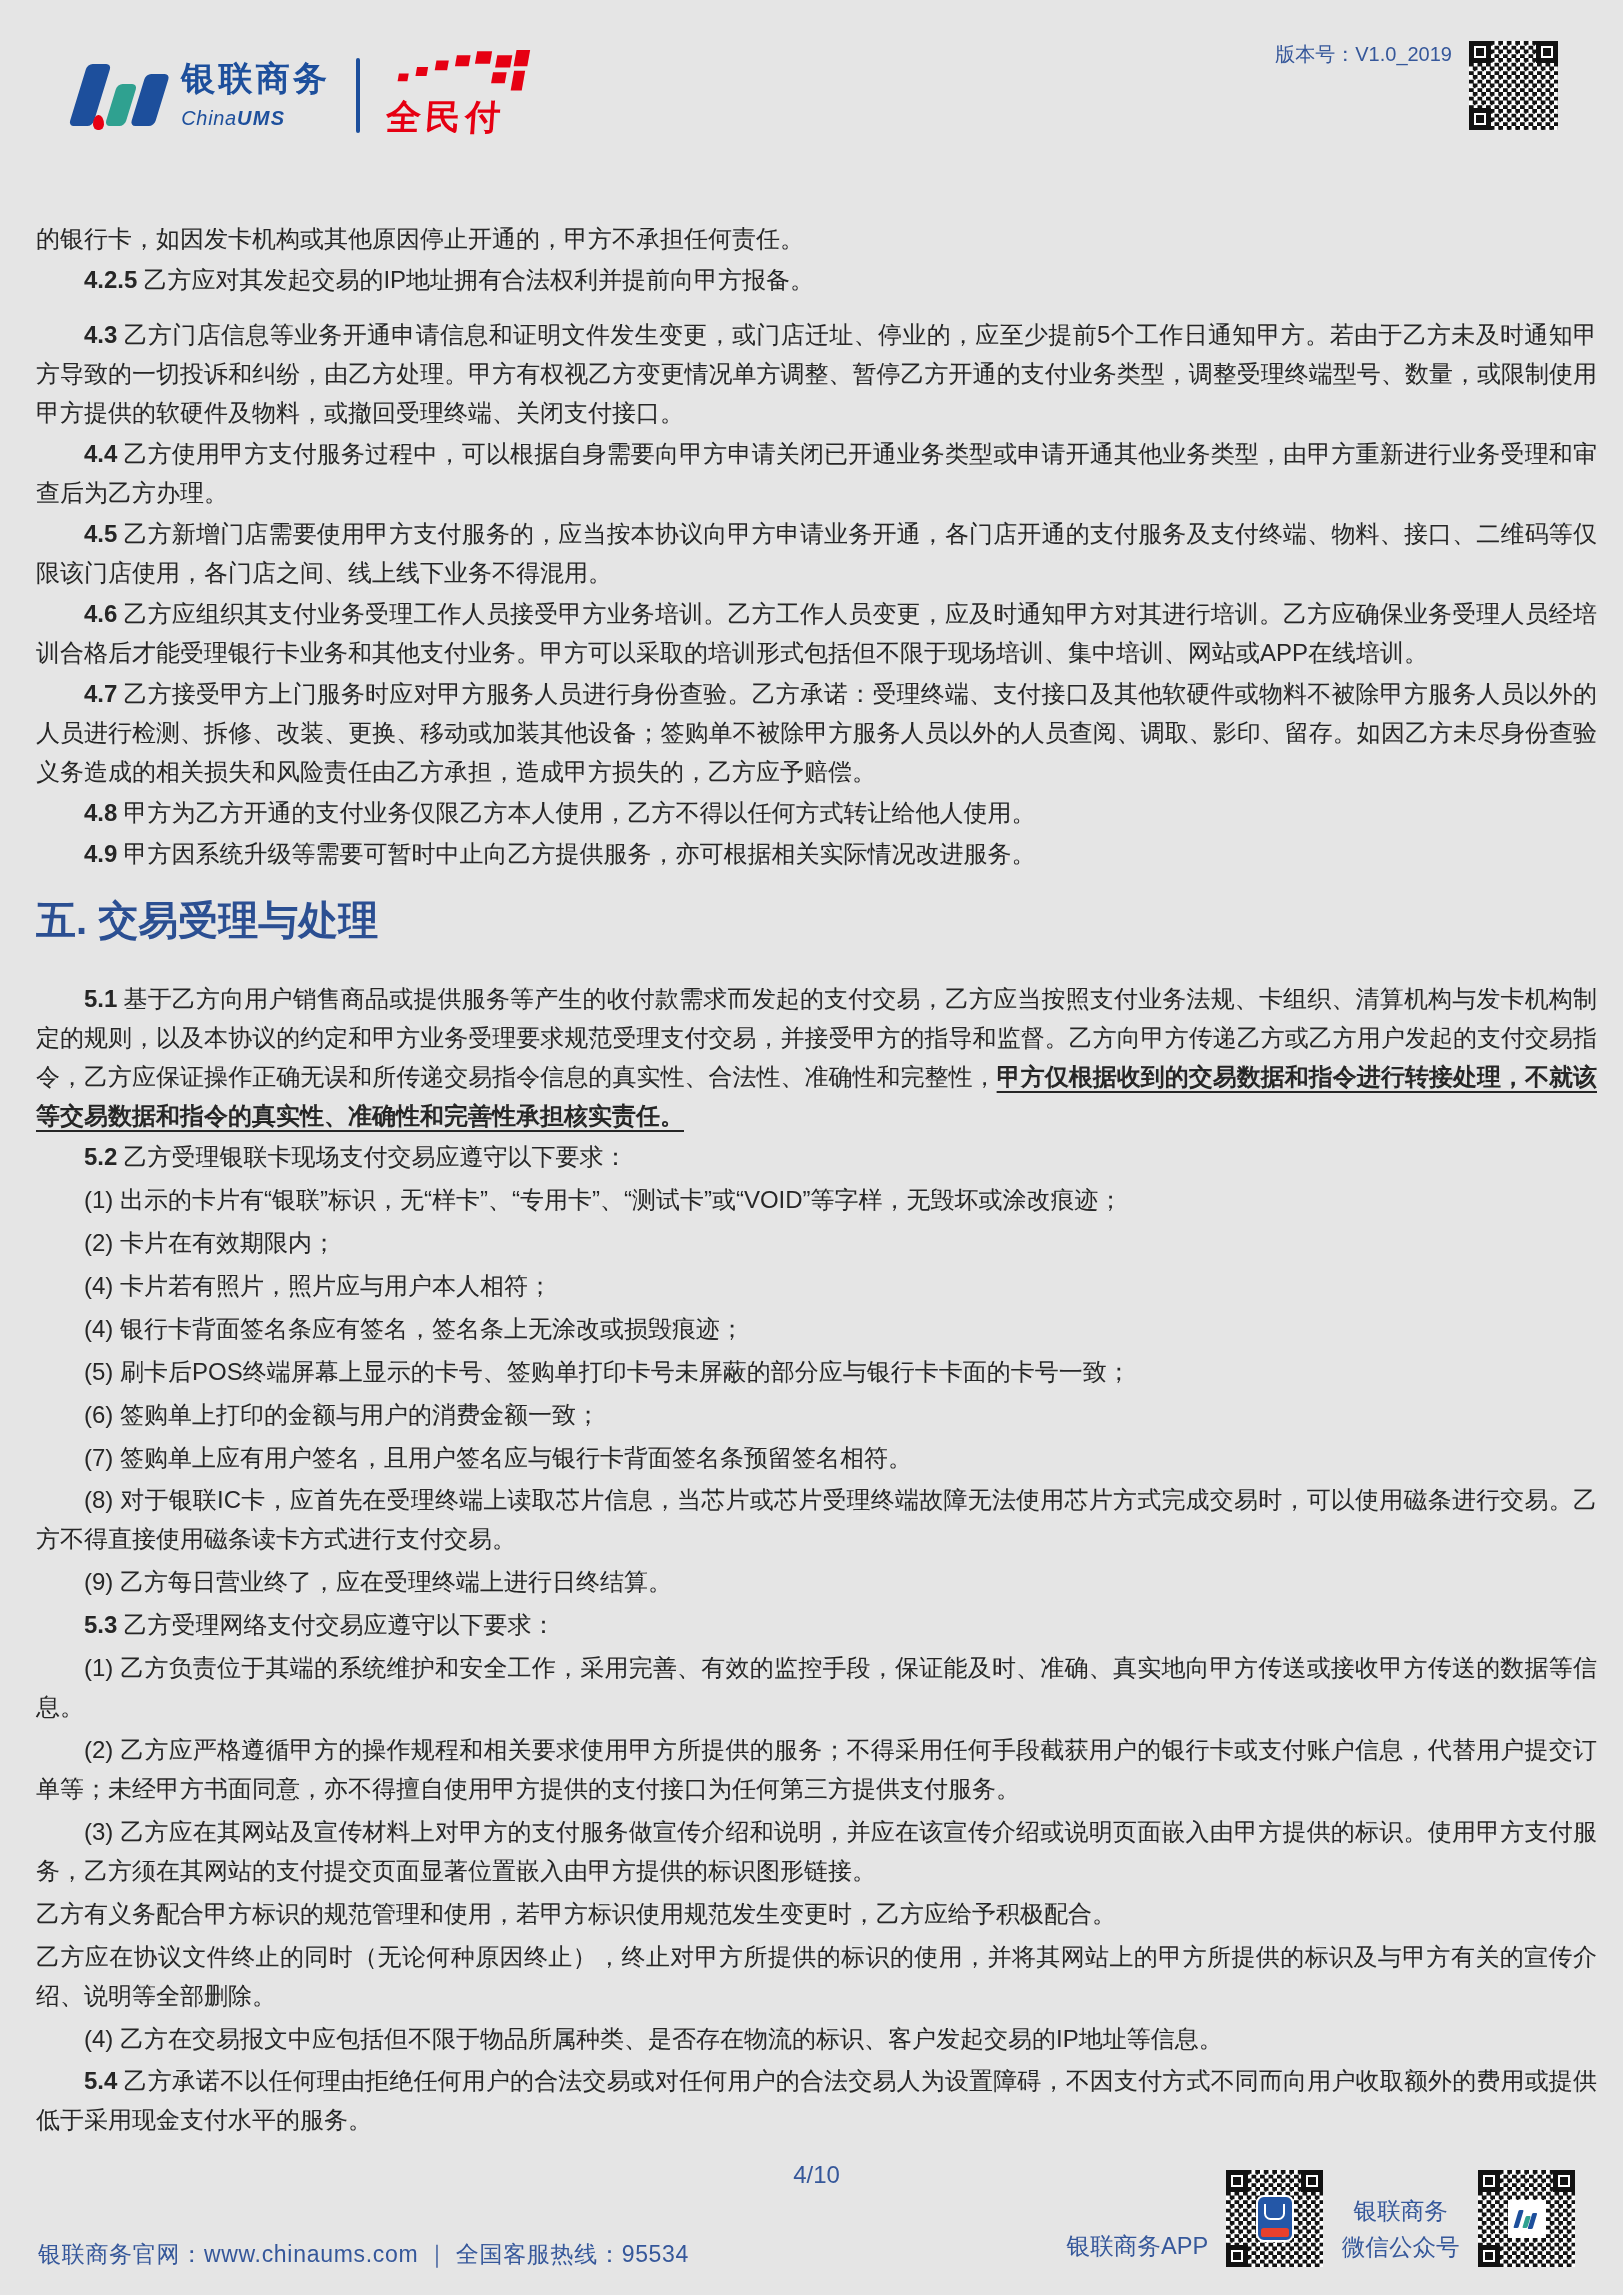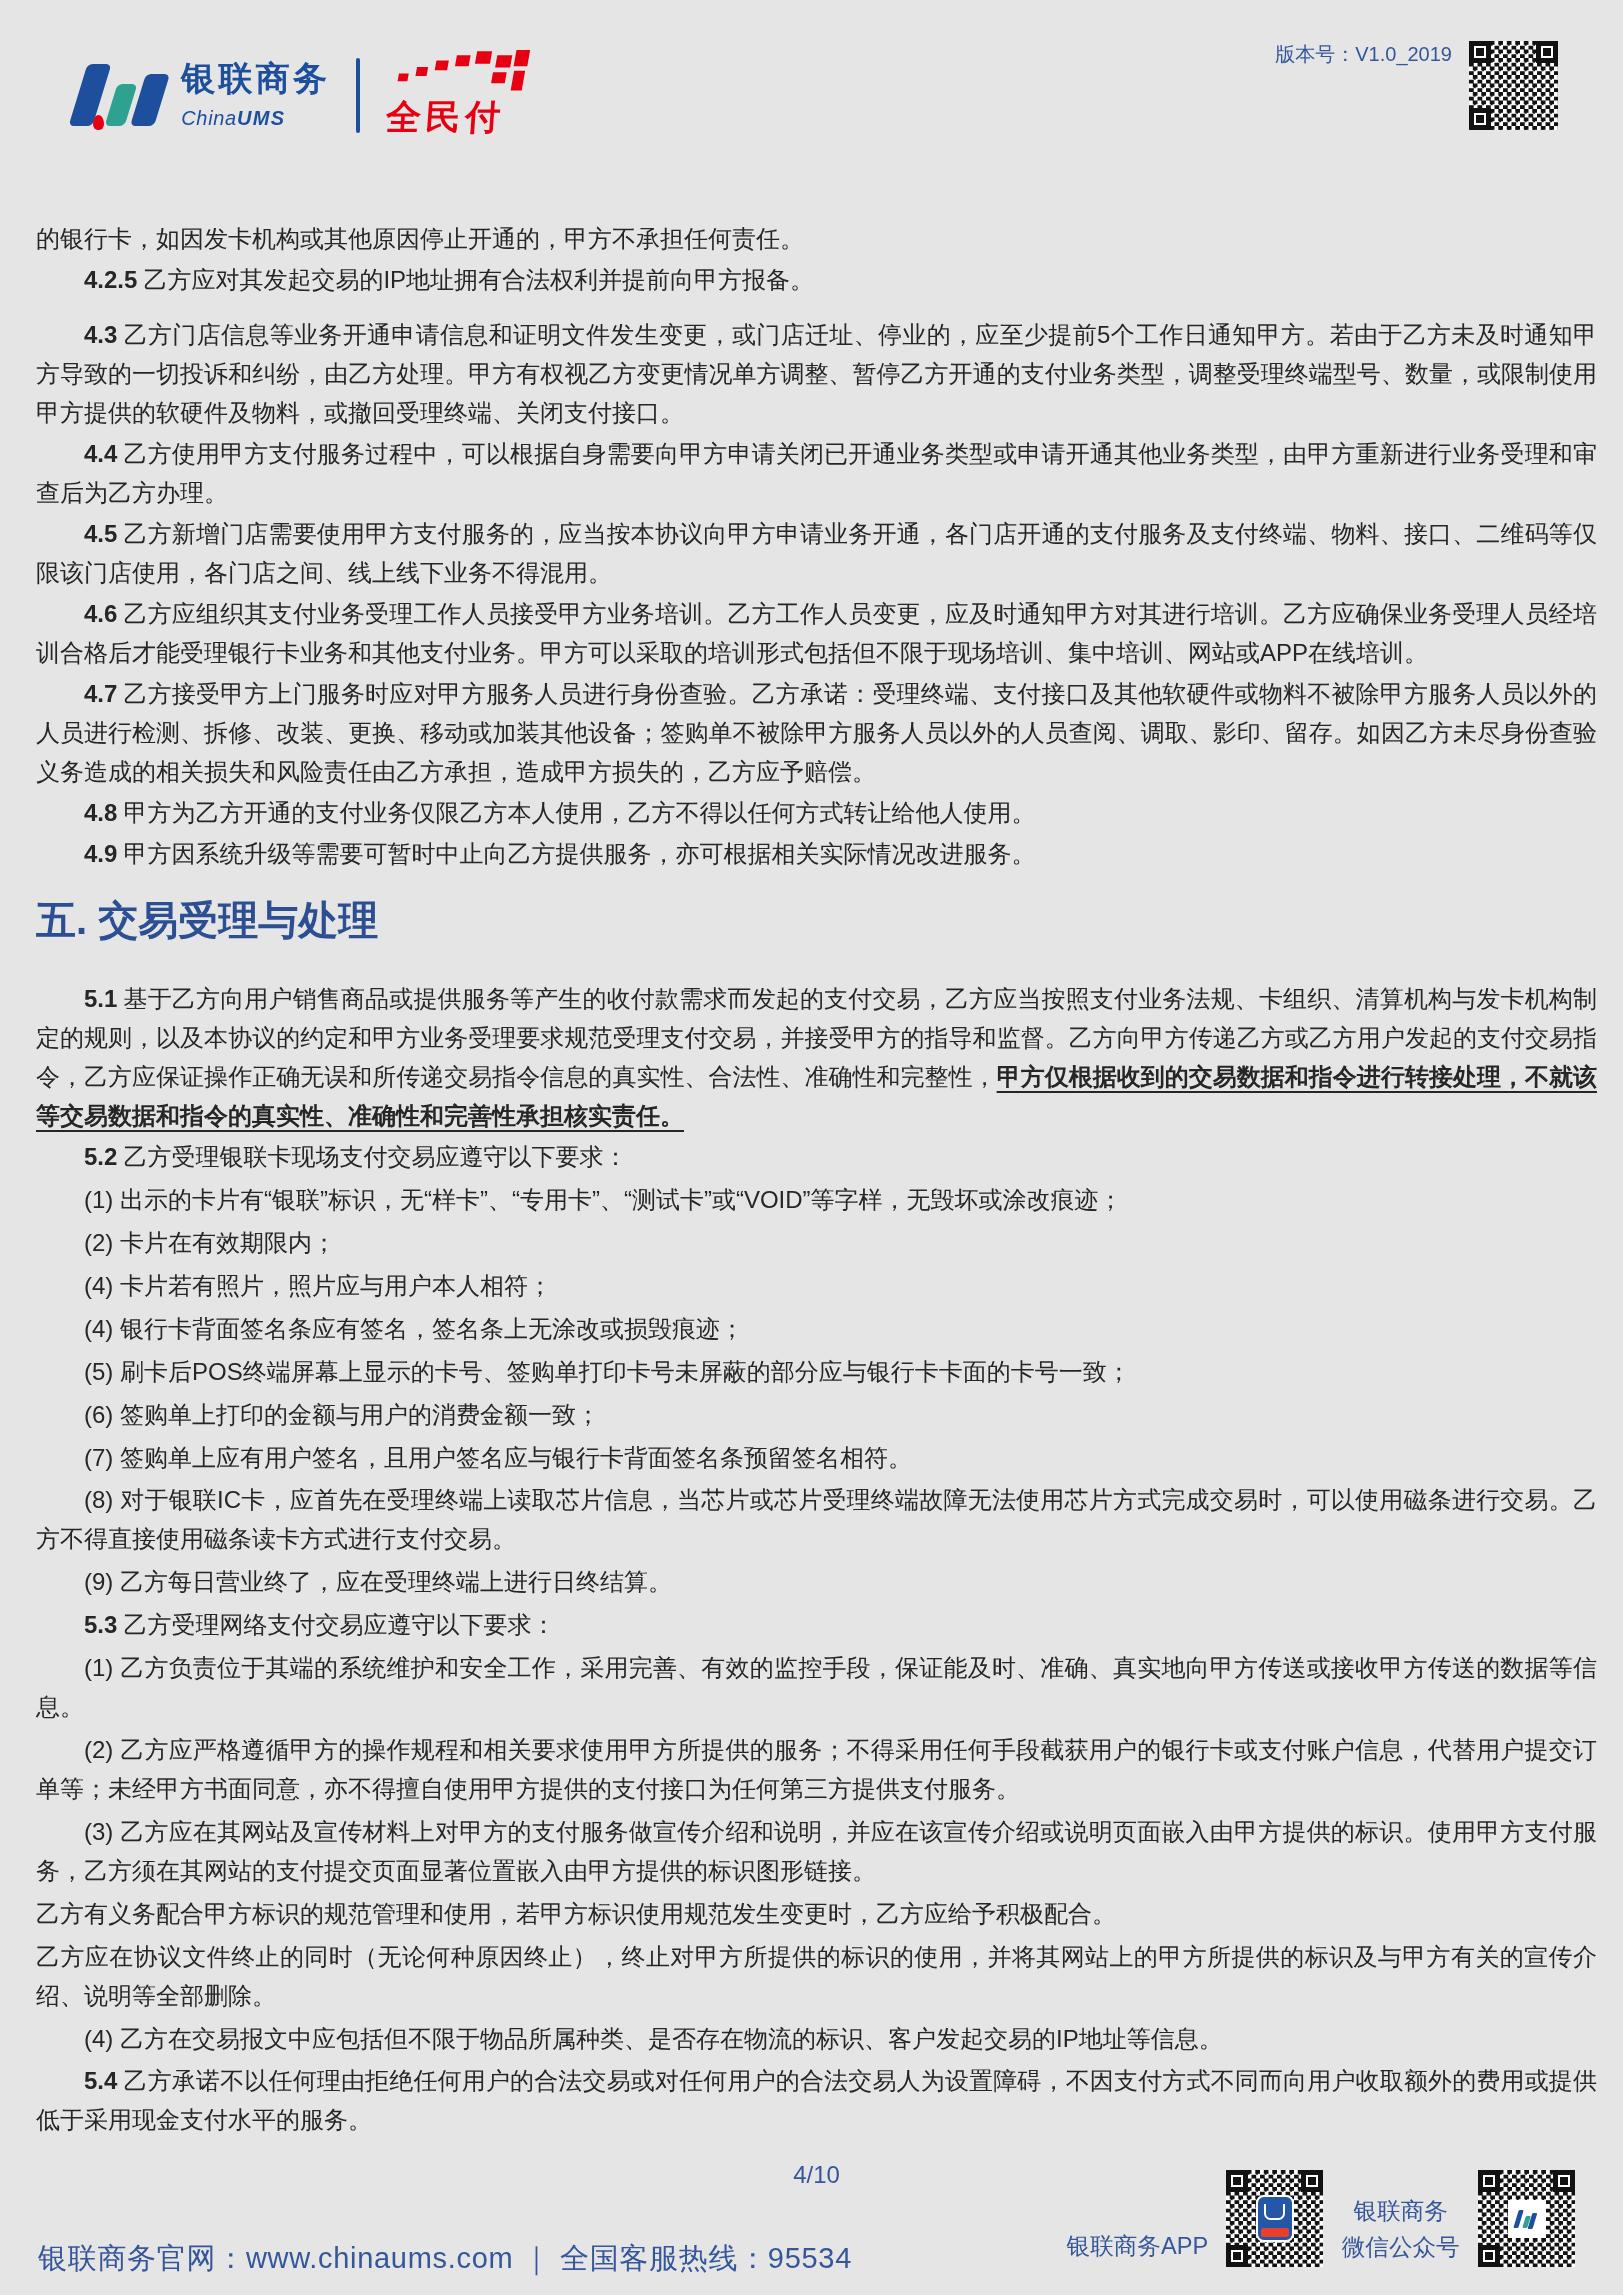--- a/index.html
+++ b/index.html
@@ -56,21 +56,21 @@
   .content p.noindent{text-indent:0;margin-top:24px;}
   .content p.gap{margin-top:15.7px;}
   .content p.item{margin:3.9px 0;}
   .num{font-weight:bold;margin-right:6px;}
   h2.sec{font-size:40px;line-height:1.2;color:#2b4f92;margin:23.6px 0 35px;font-weight:bold;text-indent:0;}
   .em{font-weight:bold;text-decoration:underline;text-decoration-thickness:2px;text-underline-offset:5.9px;}
 
   
   .page-num{position:absolute;top:2161px;left:0;right:0;text-align:center;
             font-size:24px;color:#35579a;}
-  .footer-left{position:absolute;left:38px;top:2239px;font-size:29px;color:#35579a;letter-spacing:0.7px;}
+  .footer-left{position:absolute;left:38px;top:2239px;font-size:23px;color:#35579a;letter-spacing:0.7px;}
   .footer-right{position:absolute;right:58px;top:2170px;display:flex;align-items:flex-end;gap:18.3px;}
   .fr-label{font-size:23.6px;color:#35579a;margin-bottom:5.2px;white-space:nowrap;}
   .fr-label.two{display:flex;flex-direction:column;align-items:center;line-height:1.55;margin-bottom:1.3px;}
 </style>
 </head>
 <body>
 
 <div class="page">
 
   <div class="logo-row">

